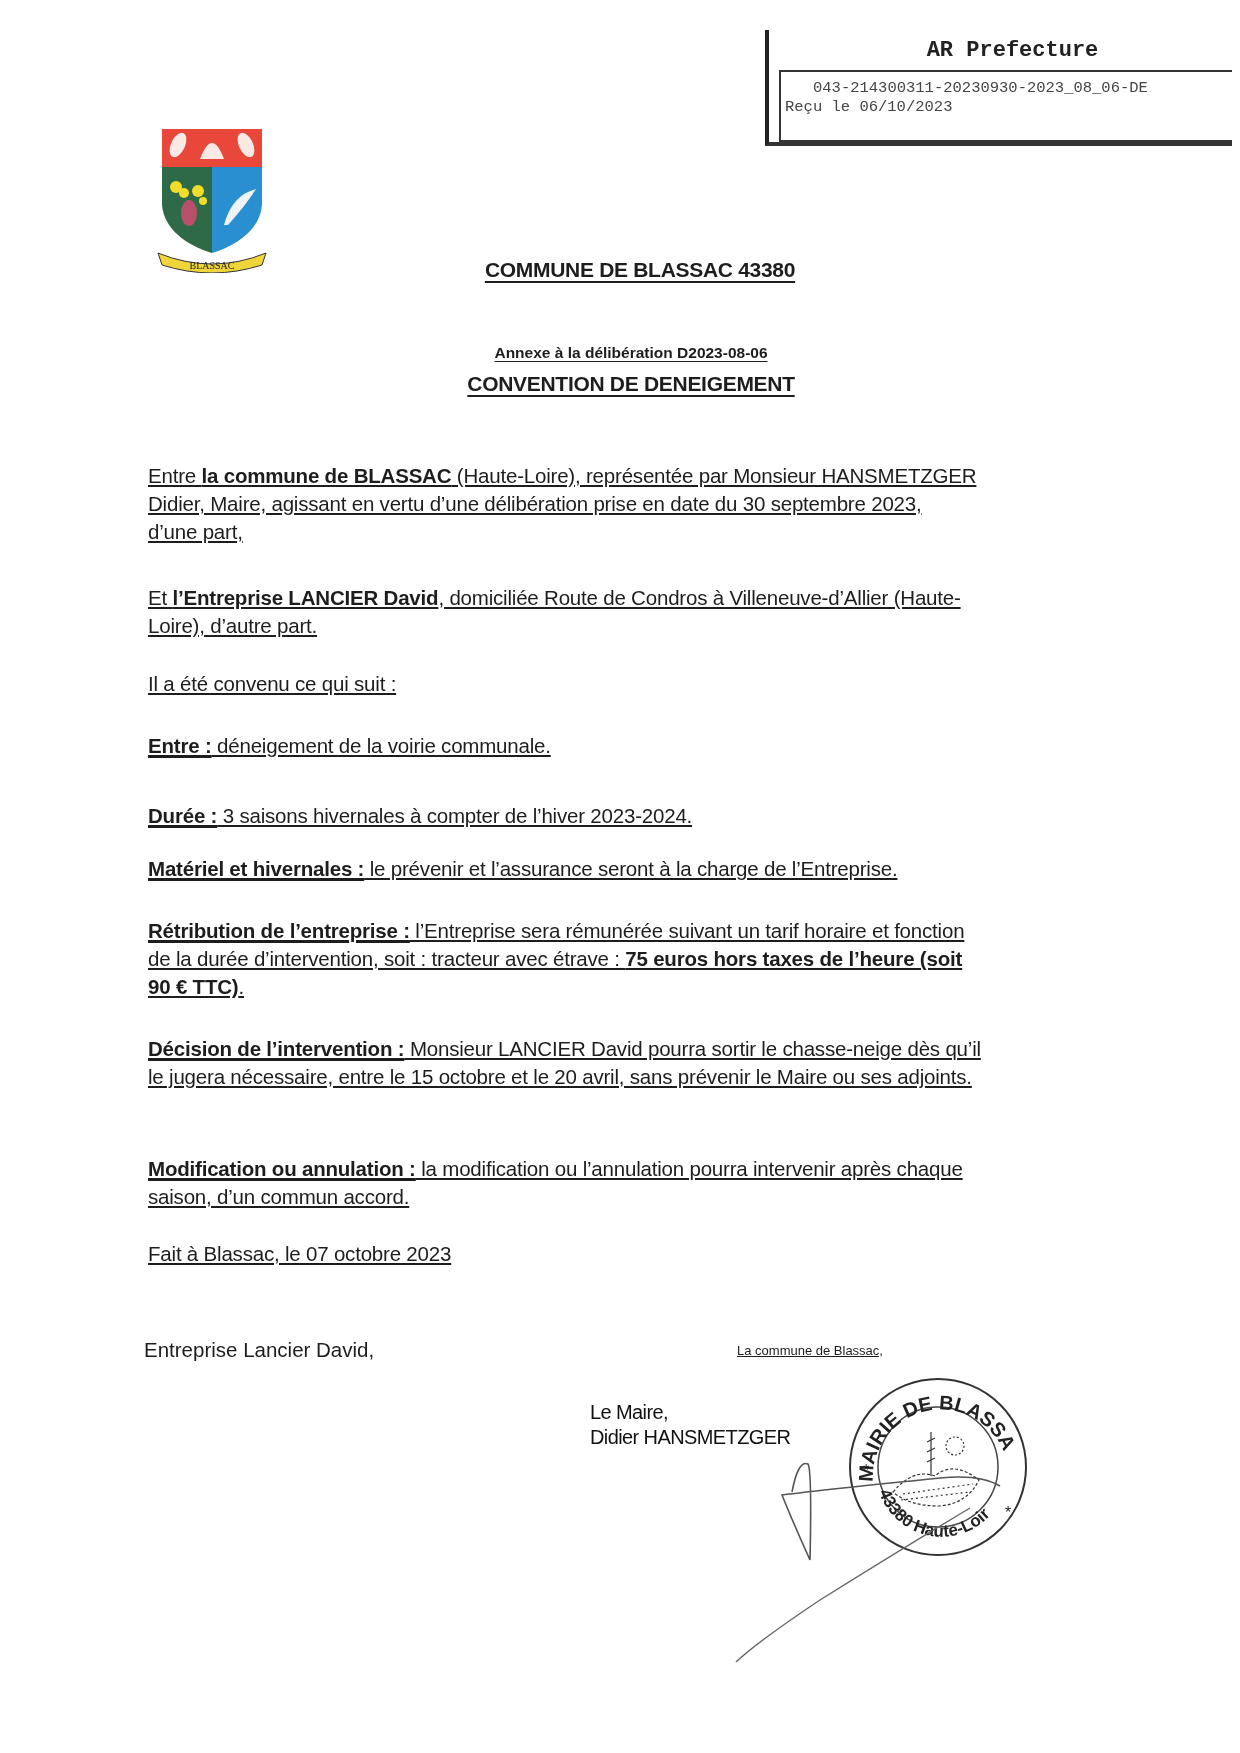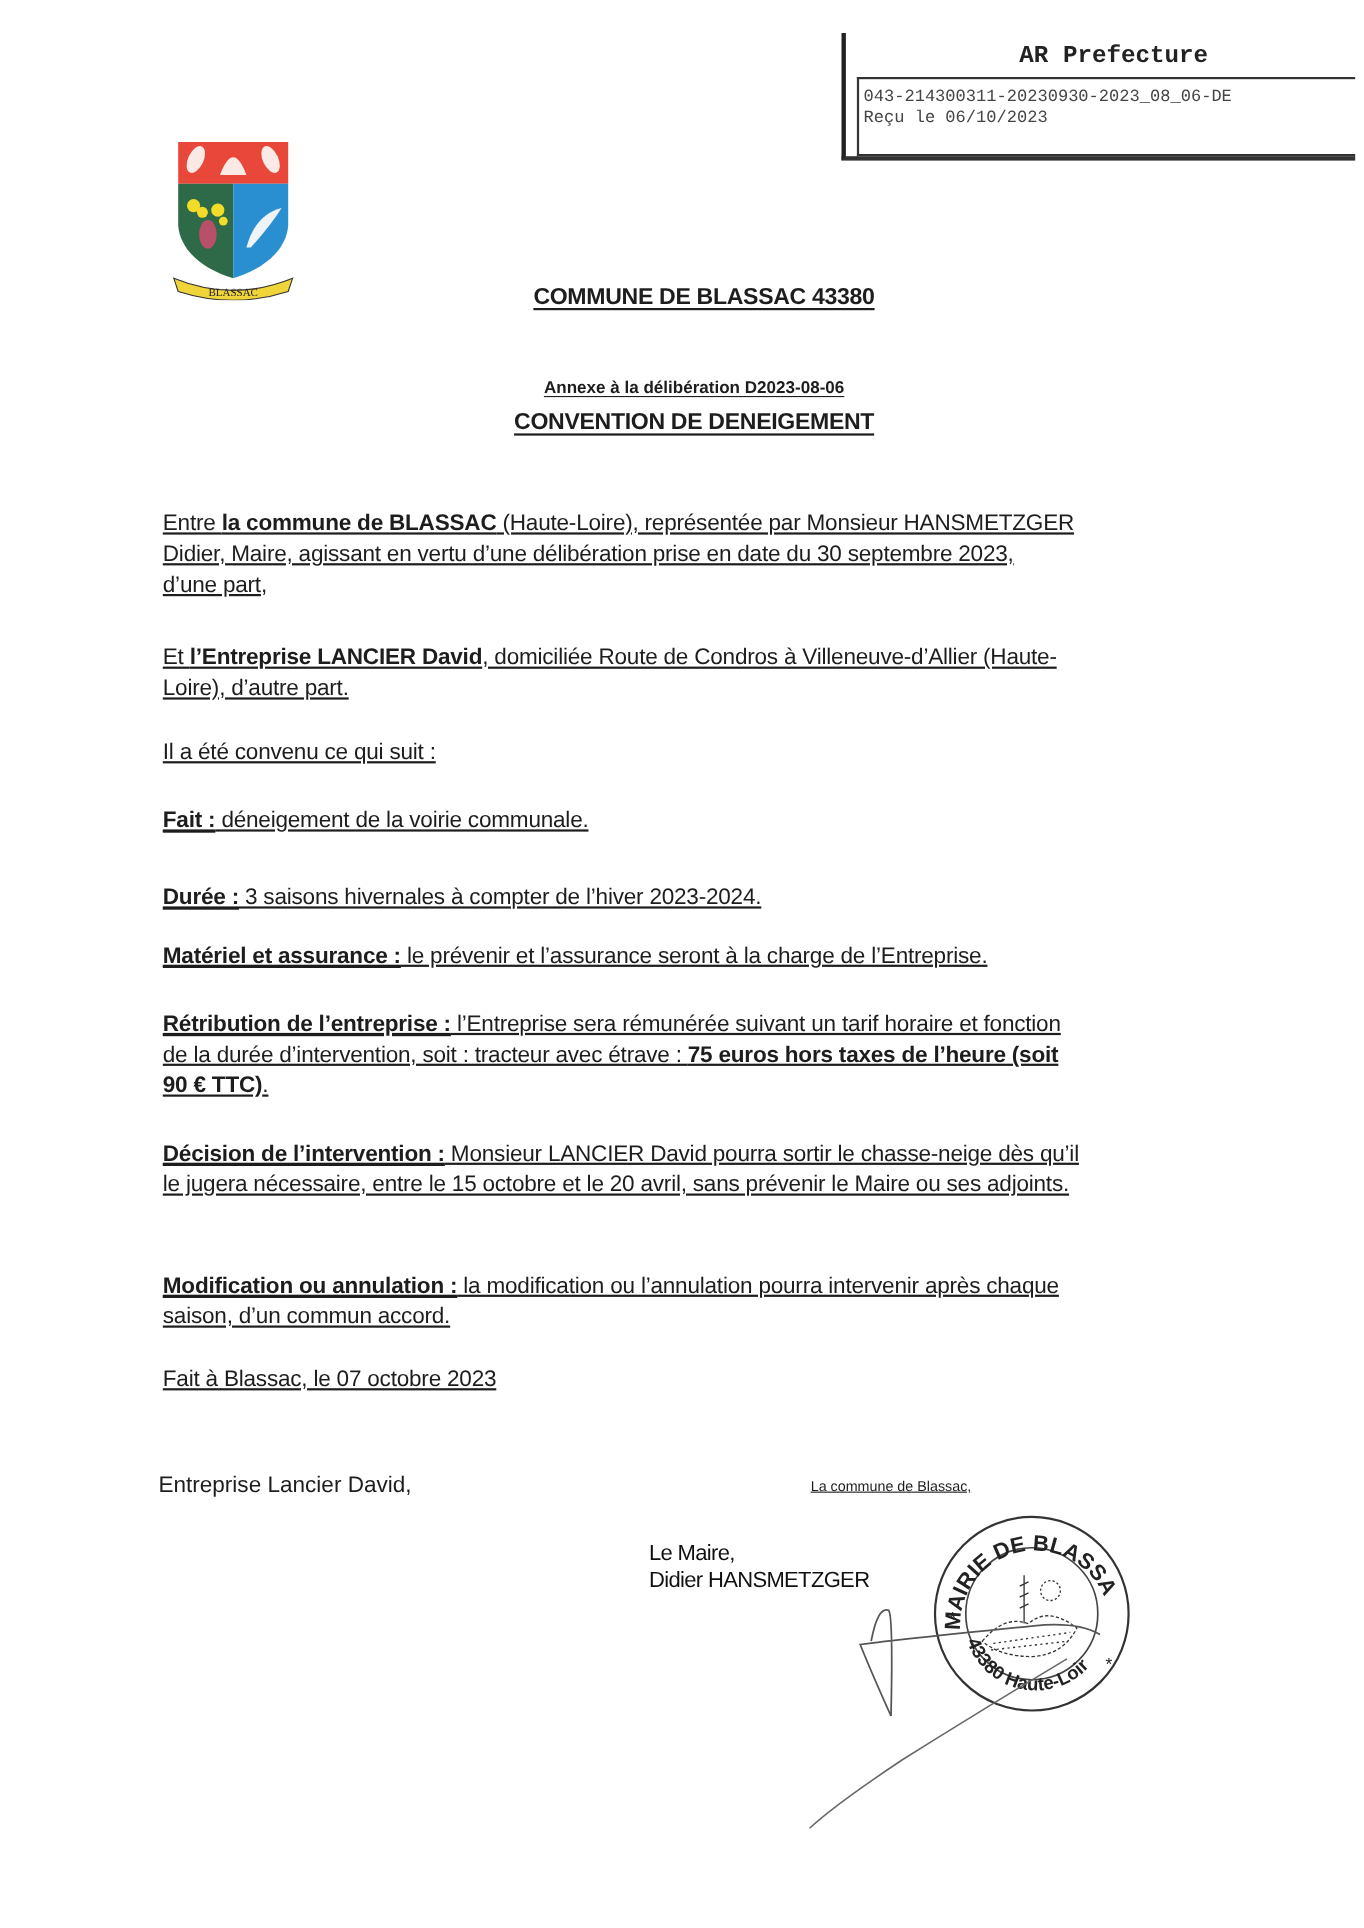--- a/index.html
+++ b/index.html
@@ -6,21 +6,21 @@
   body { width:1240px; height:1753px; position:relative; overflow:hidden;
          font-family:"Liberation Sans Narrow","Liberation Sans", sans-serif; color:#1d1d1d; }
   .abs { position:absolute; }
 
   
   .ar-box { left:765px; top:30px; width:463px; height:112px; border-left:4px solid #222; border-bottom:4px solid #333; }
   .ar-title { position:absolute; left:0; right:0; top:8px; text-align:center;
               font-family:"Liberation Mono","DejaVu Sans Mono", monospace; font-weight:bold; font-size:22px; color:#222; padding-left:24px; }
   .ar-inner { position:absolute; left:10px; right:0; top:40px; height:68px; border:2px solid #333; border-right:none; }
   .ar-line { font-family:"Liberation Mono","DejaVu Sans Mono", monospace; font-size:15.5px; color:#444; line-height:19px; padding-left:4px; }
-  .ar-line.first { margin-top:7px; }
+  .ar-line.first { margin-top:7px;margin-left:28px; }
 
   
   .logo { left:156px; top:125px; width:112px; height:148px; }
 
   
   .h-commune { left:0; width:1280px; top:258px; text-align:center; font-weight:bold; font-size:21px;
                text-decoration:underline; text-underline-offset:4px; letter-spacing:-0.3px; }
   .h-annexe { left:0; width:1262px; top:344px; text-align:center; font-weight:bold; font-size:15.5px;
               text-decoration:underline; text-underline-offset:3px; }
   .h-convention { left:0; width:1262px; top:372px; text-align:center; font-weight:bold; font-size:21px;
@@ -81,29 +81,29 @@
 </div>
 
 <div class="abs para" style="top:584px">
   <span>Et </span><b>l’Entreprise LANCIER David</b><span>, domiciliée Route de Condros à Villeneuve-d’Allier (Haute-</span><br>
   <span>Loire), d’autre part.</span>
 </div>
 
 <div class="abs para" style="top:670px">Il a été convenu ce qui suit :</div>
 
 <div class="abs para" style="top:732px">
-  <span class="lab">Fait :</span><span> déneigement de la voirie communale.</span>
+  <span class="lab">Entre :</span><span> déneigement de la voirie communale.</span>
 </div>
 
 <div class="abs para" style="top:802px">
   <span class="lab">Durée :</span><span> 3 saisons hivernales à compter de l’hiver 2023-2024.</span>
 </div>
 
 <div class="abs para" style="top:855px">
-  <span class="lab">Matériel et assurance :</span><span> le prévenir et l’assurance seront à la charge de l’Entreprise.</span>
+  <span class="lab">Matériel et hivernales :</span><span> le prévenir et l’assurance seront à la charge de l’Entreprise.</span>
 </div>
 
 <div class="abs para" style="top:917px">
   <span class="lab">Rétribution de l’entreprise :</span><span> l’Entreprise sera rémunérée suivant un tarif horaire et fonction</span><br>
   <span>de la durée d’intervention, soit : tracteur avec étrave : </span><b>75 euros hors taxes de l’heure (soit</b><br>
   <b>90 € TTC)</b><span>.</span>
 </div>
 
 <div class="abs para" style="top:1035px">
   <span class="lab">Décision de l’intervention :</span><span> Monsieur LANCIER David  pourra sortir le chasse-neige dès qu’il</span><br>

